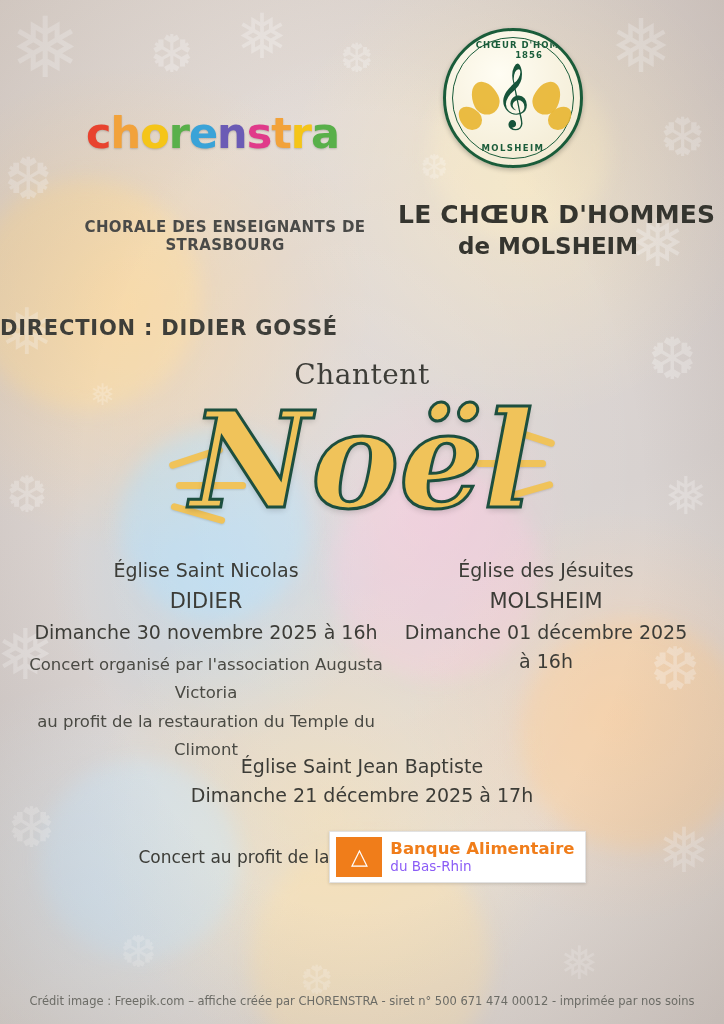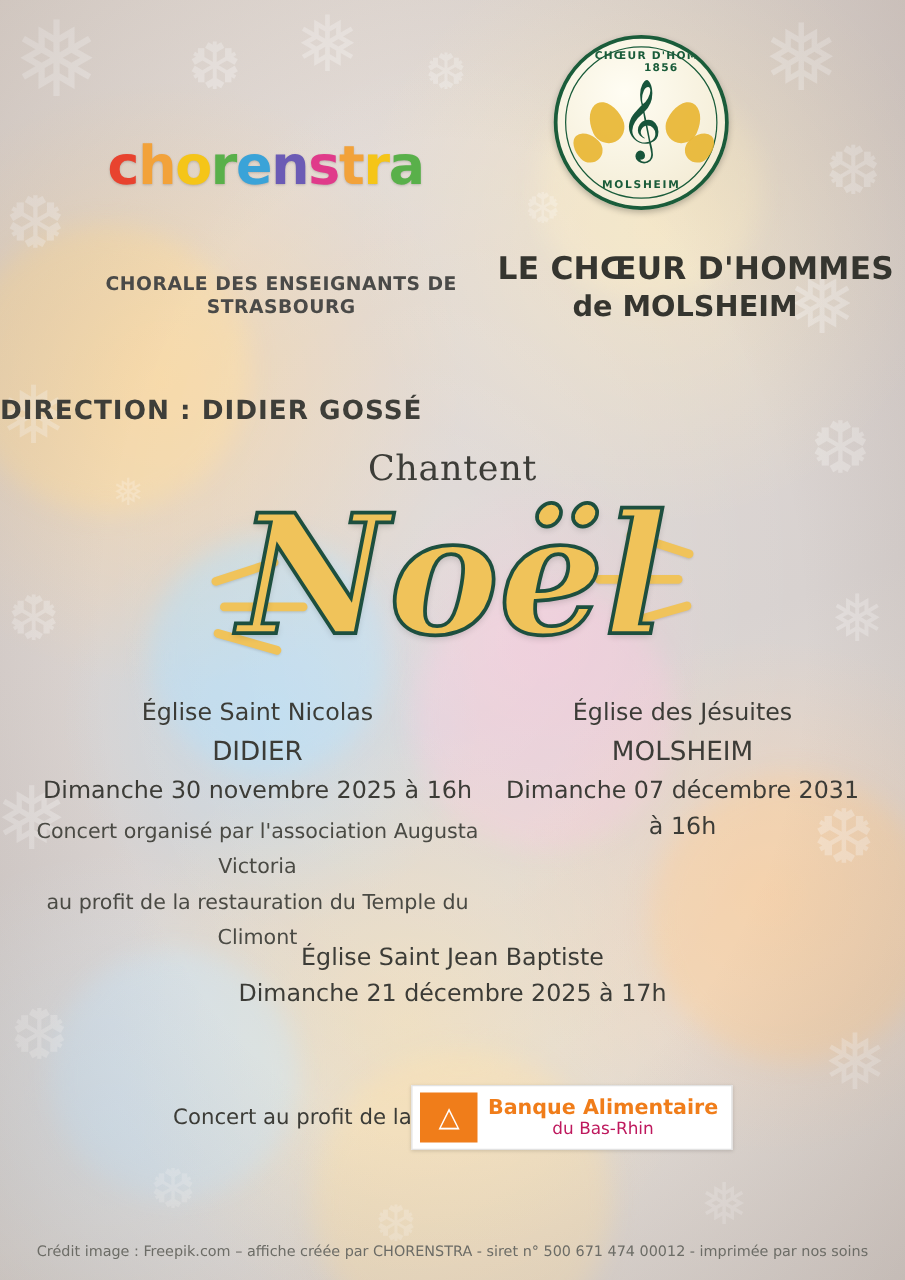--- a/index.html
+++ b/index.html
@@ -141,40 +141,40 @@
   .venue .church { font-size: 19px; }
   .venue .city   { font-size: 21px; }
   .venue .date   { font-size: 19px; }
   .venue .note   { font-size: 16.5px; color:#4a4a44; margin-top:4px; line-height:1.7; }
 
   #venue-left  { left: 26px;  top: 556px; width: 360px; }
   #venue-right { right: 18px; top: 556px; width: 320px; }
   #venue-bottom{ left: 0;     top: 752px; width: 724px; }
 
   .ba-row {
-    position:absolute; top: 868px; left:0; width:100%;
+    position:absolute; top: 831px; left:0; width:100%;
     display:flex; align-items:center; justify-content:center; 
   }
   .ba-text {
     font-family:"DejaVu Sans", sans-serif; font-size: 17px; color:#3c3c37;
   }
   .ba-logo {
     display:flex; align-items:center; gap:8px;
     background:#ffffff; padding:5px 10px 5px 6px;
     border:1px solid #e2e2e2;
     box-shadow:0 1px 3px rgba(0,0,0,0.15);
   }
   .ba-mark {
     width: 46px; height: 40px; background:#f07d1a;
     display:flex; align-items:center; justify-content:center;
     color:#fff; font-size:22px; line-height:1;
   }
   .ba-labels { line-height:1.15; }
   .ba-l1 { font-family:"DejaVu Sans", sans-serif; font-weight:700; font-size:16.5px; color:#f07d1a; }
-  .ba-l2 { font-family:"DejaVu Sans", sans-serif; font-size:13.5px; color:#be185d;text-align:center; }
+  .ba-l2 { font-family:"DejaVu Sans", sans-serif; font-size:13.5px; color:#8b5cf6; }
 
   .credit {
     position:absolute; bottom: 16px; left:0; width:100%;
     text-align:center;
     font-family:"DejaVu Sans", sans-serif;
     font-size: 11.5px; color:#6c6c66;
   }
 </style>
 </head>
 <body>
@@ -258,21 +258,21 @@
       <div class="church">Église Saint Nicolas</div>
       <div class="city">DIDIER</div>
       <div class="date">Dimanche 30 novembre 2025 à 16h</div>
       <div class="note">Concert organisé par l'association Augusta Victoria</div>
       <div class="note" style="margin-top:0">au profit de la restauration du Temple du Climont</div>
     </div>
 
     <div class="venue" id="venue-right">
       <div class="church">Église des Jésuites</div>
       <div class="city">MOLSHEIM</div>
-      <div class="date">Dimanche 07 décembre 2031</div>
+      <div class="date">Dimanche 01 décembre 2025</div>
       <div class="date">à 16h</div>
     </div>
 
     <div class="venue" id="venue-bottom">
       <div class="church">Église Saint Jean Baptiste</div>
       <div class="date">Dimanche 21 décembre 2025 à 17h</div>
     </div>
 
     <div class="ba-row">
       <span class="ba-text">Concert au profit de la</span>

